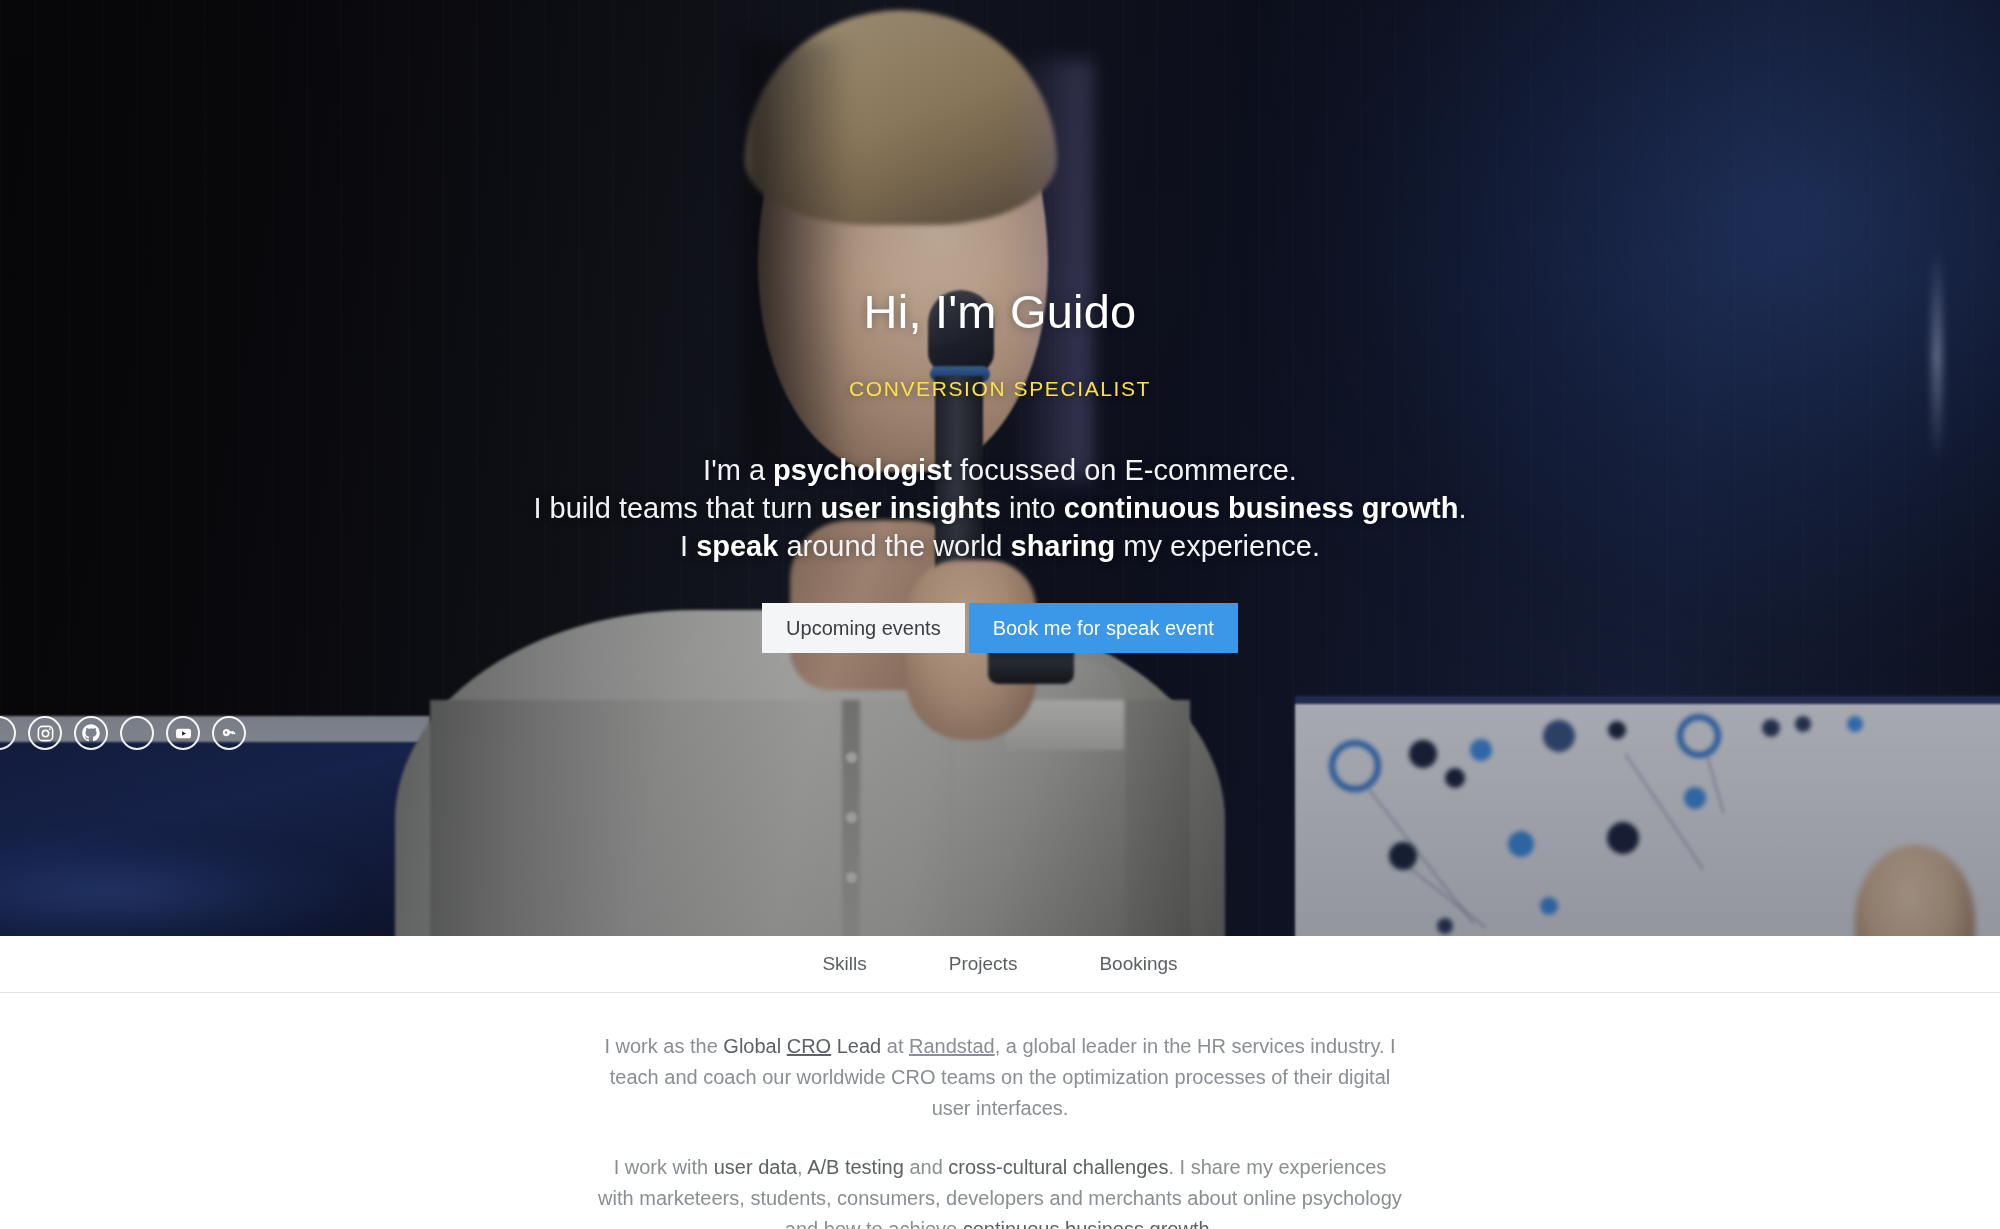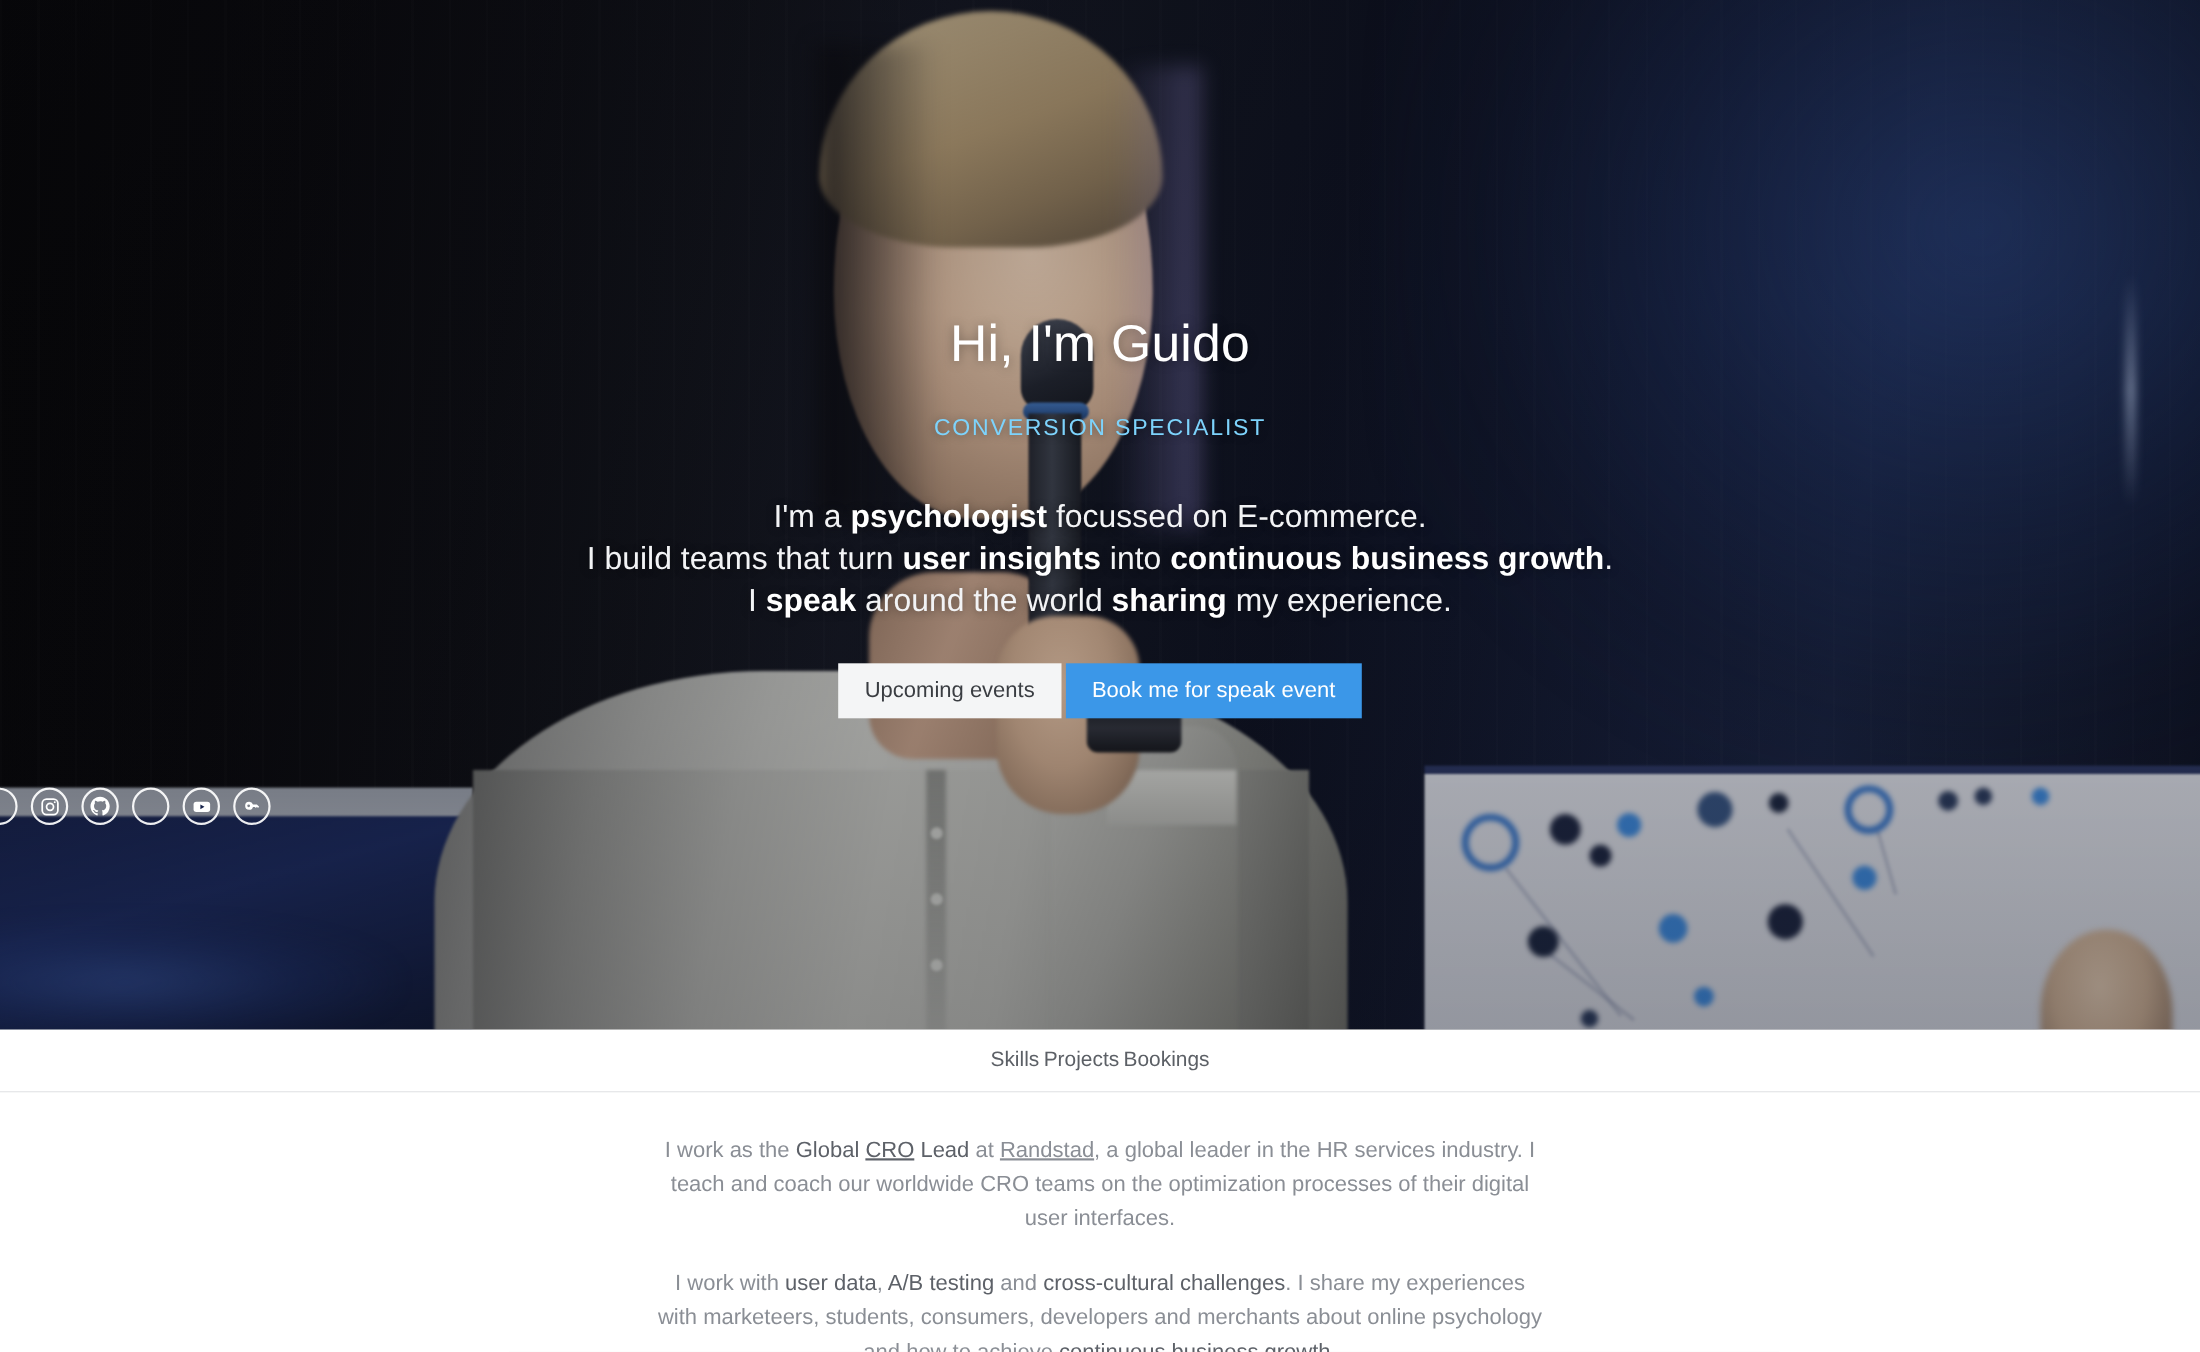--- a/index.html
+++ b/index.html
@@ -247,21 +247,21 @@
   .hero-title {
     font-size: 47px;
     font-weight: 400;
     color: #ffffff;
     letter-spacing: .2px;
     margin: 0 0 38px 0;
     text-shadow: 0 1px 10px rgba(0,0,0,.35);
   }
   .hero-subtitle {
     font-size: 21px;
-    color: #7dd3fc;
+    color: #fde047;
     letter-spacing: 1.6px;
     margin: 0 0 50px 0;
     text-shadow: 0 1px 8px rgba(0,0,0,.4);
     text-align: center;
   }
   .hero-lines {
     font-size: 29px;
     line-height: 38px;
     color: #f2f3f5;
     font-weight: 400;
@@ -299,20 +299,21 @@
   }
   .social svg { display: block; }
 
   
   .navbar {
     position: relative;
     width: 2000px; height: 57px;
     background: #ffffff;
     border-bottom: 1px solid #e2e3e5;
     display: flex; align-items: center; justify-content: center;
+    gap: 78px;
   }
   .nav-item {
     font-size: 19px;
     color: #5c6066;
     cursor: pointer;
     padding: 4px 2px;
   }
 
   
   .intro {

